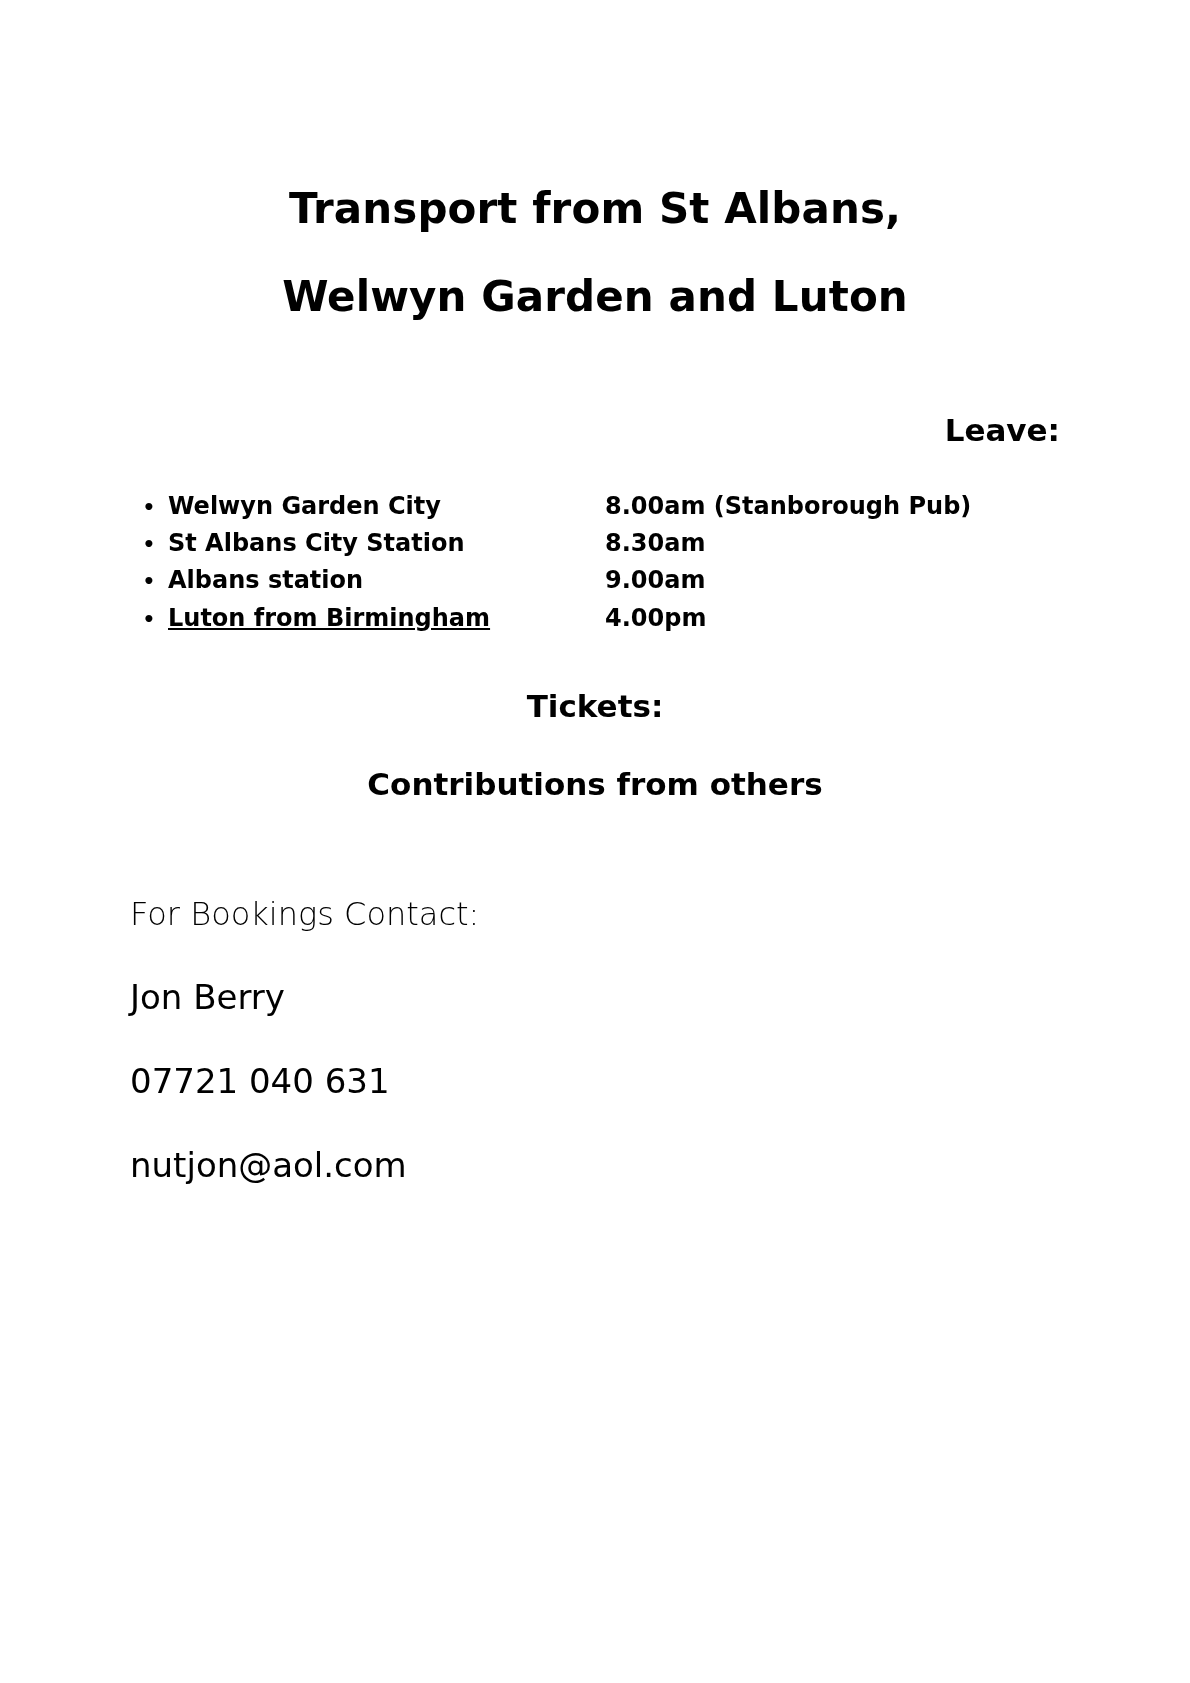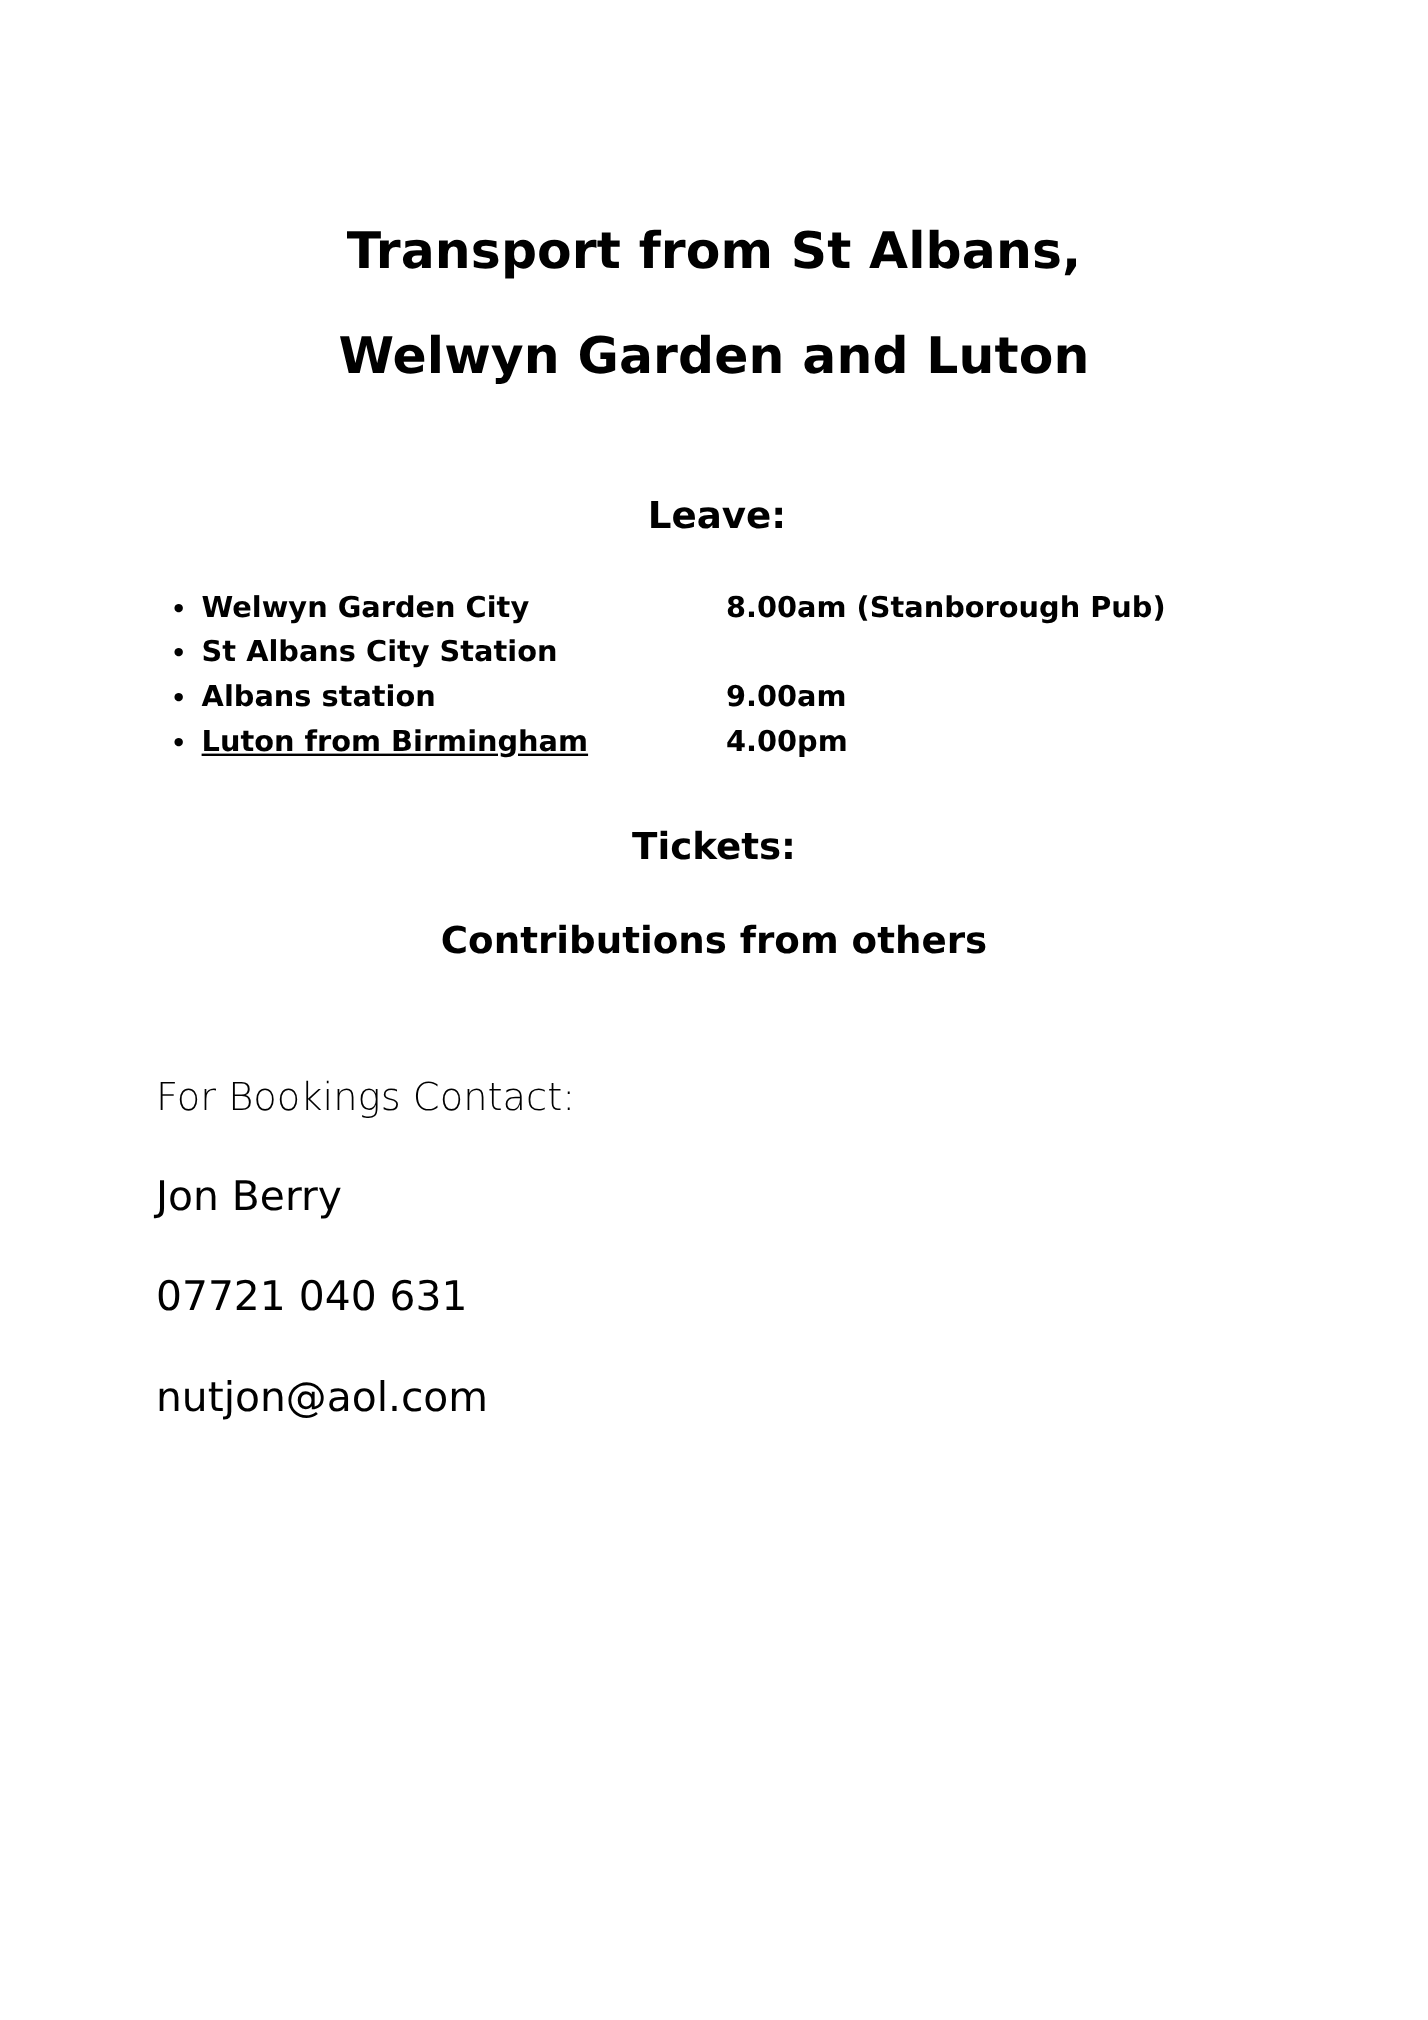--- a/index.html
+++ b/index.html
@@ -32,21 +32,21 @@
     font-weight: bold;
     line-height: 1.0;
     margin-bottom: 46px;
     letter-spacing: 0.1px;
   }
 
   .leave-heading {
     margin-top: 94px;
     font-size: 31px;
     font-weight: bold;
-    text-align: center;
+    text-align: right;
     margin-left: 5px;
   }
 
   .schedule {
     margin-top: 40px;
     margin-left: 0;
     padding-left: 0;
     list-style: none;
   }
   .schedule li {
@@ -117,20 +117,21 @@
 
   <ul class="schedule">
     <li>
       <span class="bullet">•</span>
       <span class="stop-name">Welwyn Garden City</span>
       <span class="stop-time">8.00am (Stanborough Pub)</span>
     </li>
     <li>
       <span class="bullet">•</span>
       <span class="stop-name">St Albans City Station</span>
+      <span class="stop-time">8.30am</span>
     </li>
     <li>
       <span class="bullet">•</span>
       <span class="stop-name">Albans station</span>
       <span class="stop-time">9.00am</span>
     </li>
     <li>
       <span class="bullet">•</span>
       <span class="stop-name underline">Luton from Birmingham</span>
       <span class="stop-time">4.00pm</span>

